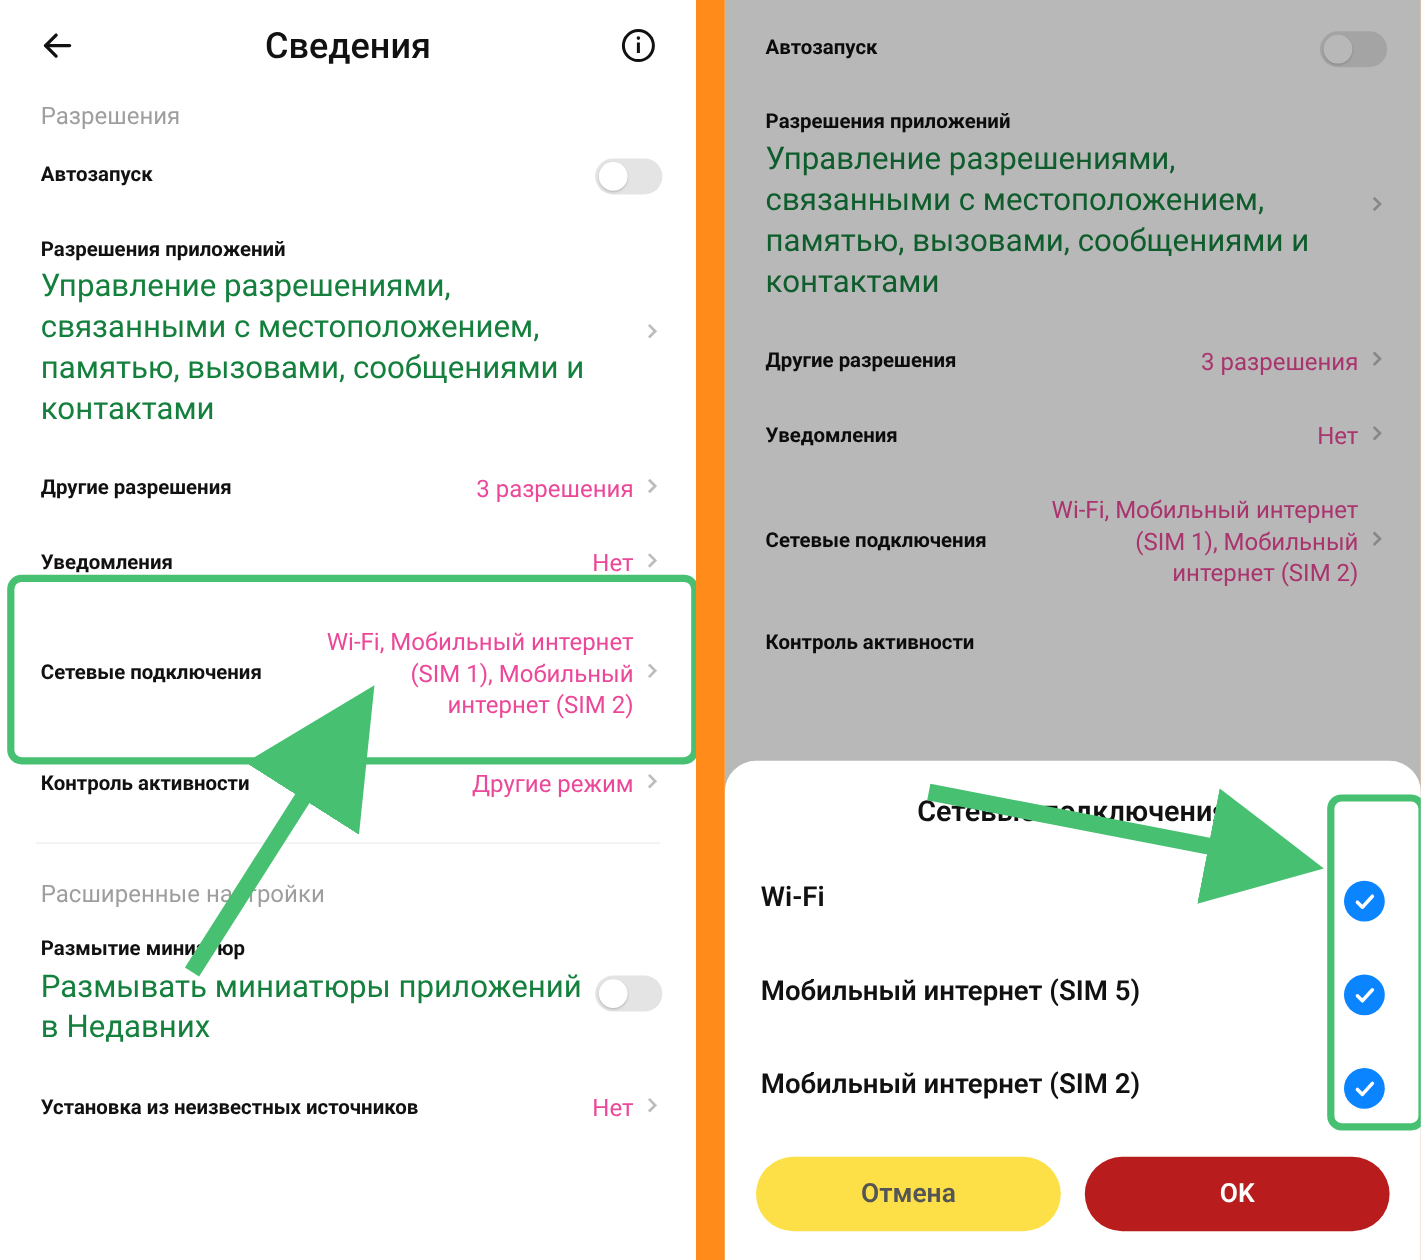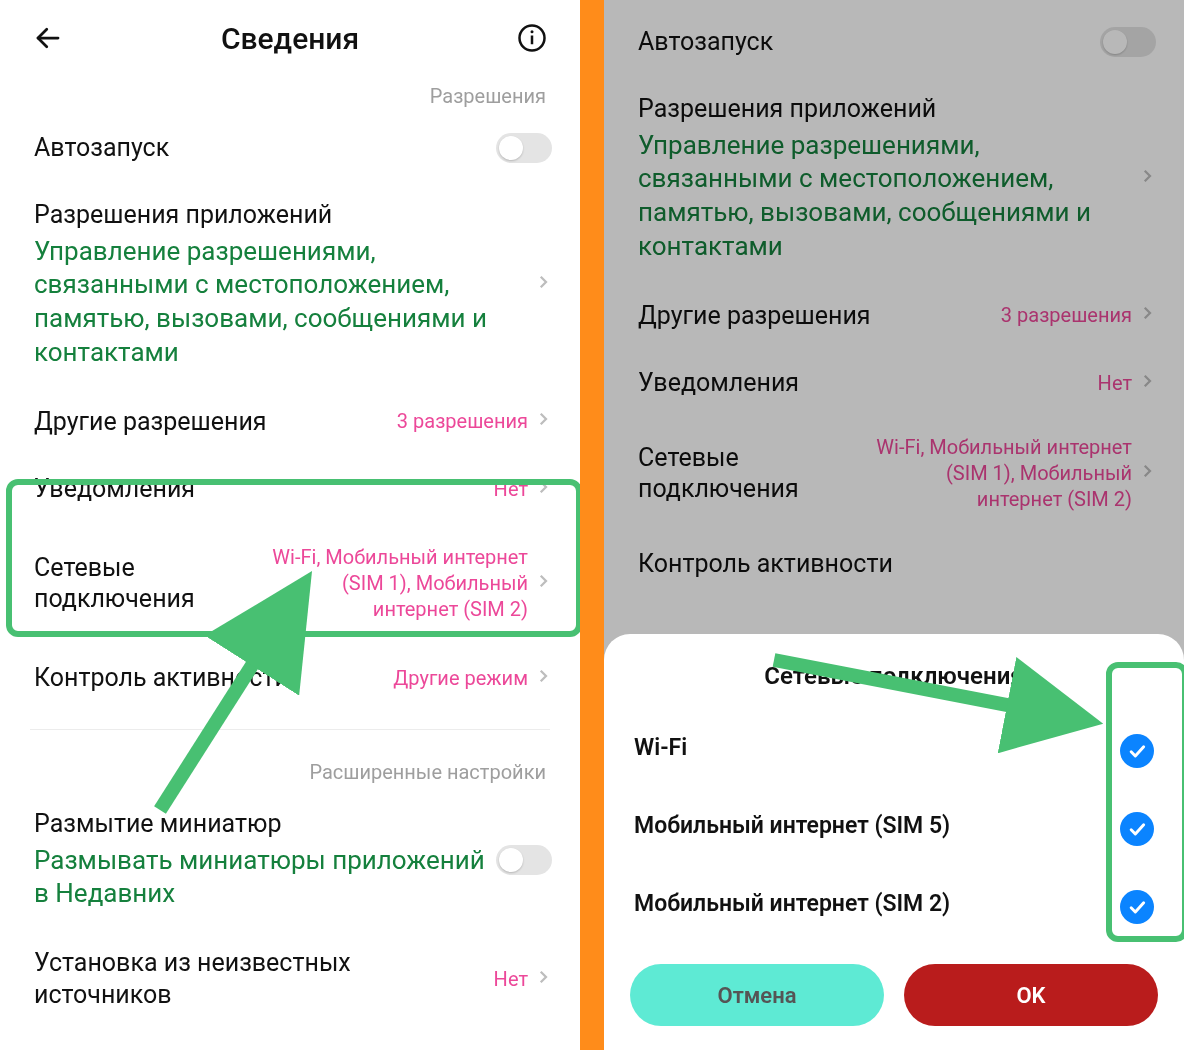--- a/index.html
+++ b/index.html
@@ -35,33 +35,32 @@
   .icon-btn {
     width: 40px; height: 40px;
     display: flex; align-items: center; justify-content: center;
     color: #111;
   }
 
   .section-label {
     font-size: 20px;
     color: #9e9e9e;
     padding: 12px 34px 6px 34px;
-    text-align: right;
   }
 
   .row {
     display: flex;
     align-items: center;
     padding: 18px 28px 18px 34px;
     position: relative;
   }
   .row-text { flex: 1; min-width: 0; padding-right: 8px; }
   .row-title {
-    font-size: 25px;
-    font-weight: 400;
+    font-size: 17px;
+    font-weight: 700;
     color: #111;
     line-height: 1.25;
   }
   .row-sub {
     font-size: 26px;
     color: #15803d;
     line-height: 1.3;
     margin-top: 4px;
   }
   .row-value {
@@ -164,21 +163,21 @@
   .btn {
     flex: 1;
     height: 62px;
     border-radius: 32px;
     display: flex;
     align-items: center;
     justify-content: center;
     font-size: 22px;
     font-weight: 600;
   }
-  .btn-cancel { background: #5eead4; color: #555; }
+  .btn-cancel { background: #fde047; color: #555; }
   .btn-ok     { background: #b91c1c; color: #fff; }
 
   
   .panel-right .row-title { color: #111; }
 </style>
 </head>
 <body>
 
 <div class="panel panel-left">
   <div class="header">

